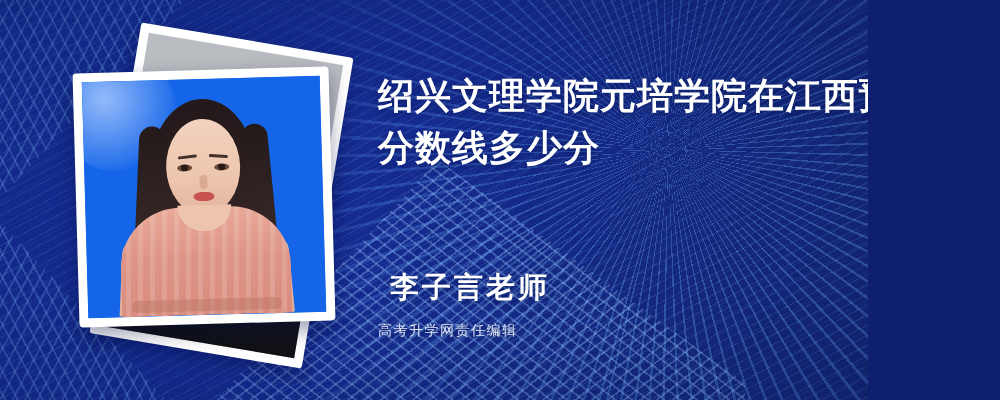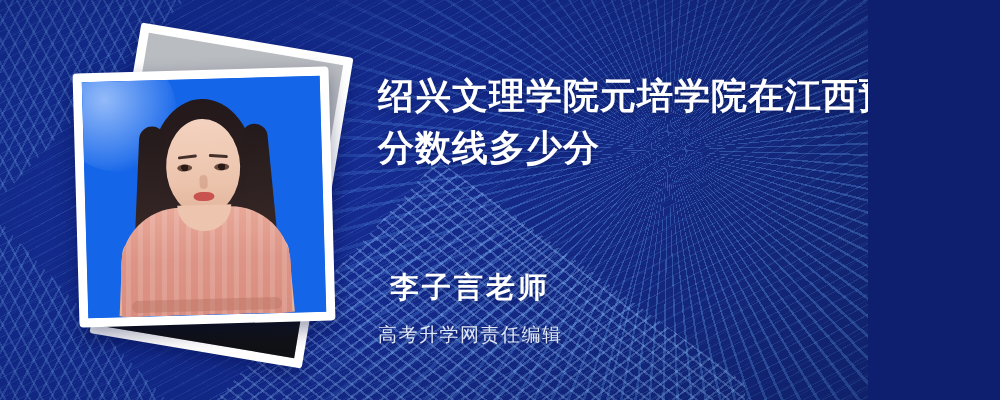--- a/index.html
+++ b/index.html
@@ -198,21 +198,21 @@
     letter-spacing:1px;
     text-shadow:0 2px 6px rgba(0,10,60,.45);
   }
   .author{
     position:absolute;top:268px;left:12px;
     color:#ffffff;font-size:29px;font-weight:bold;letter-spacing:3px;
     text-shadow:0 2px 6px rgba(0,10,60,.45);
   }
   .role{
     position:absolute;top:322px;left:0px;
-    color:#dfe6f5;font-size:19px;letter-spacing:1.5px;
+    color:#dfe6f5;font-size:14px;letter-spacing:1.5px;
     text-shadow:0 1px 4px rgba(0,10,60,.45);
   }
 </style>
 </head>
 <body>
 
 <div id="banner">
 
   <div class="bg-base"></div>
   <div class="bg-hatch"></div>

